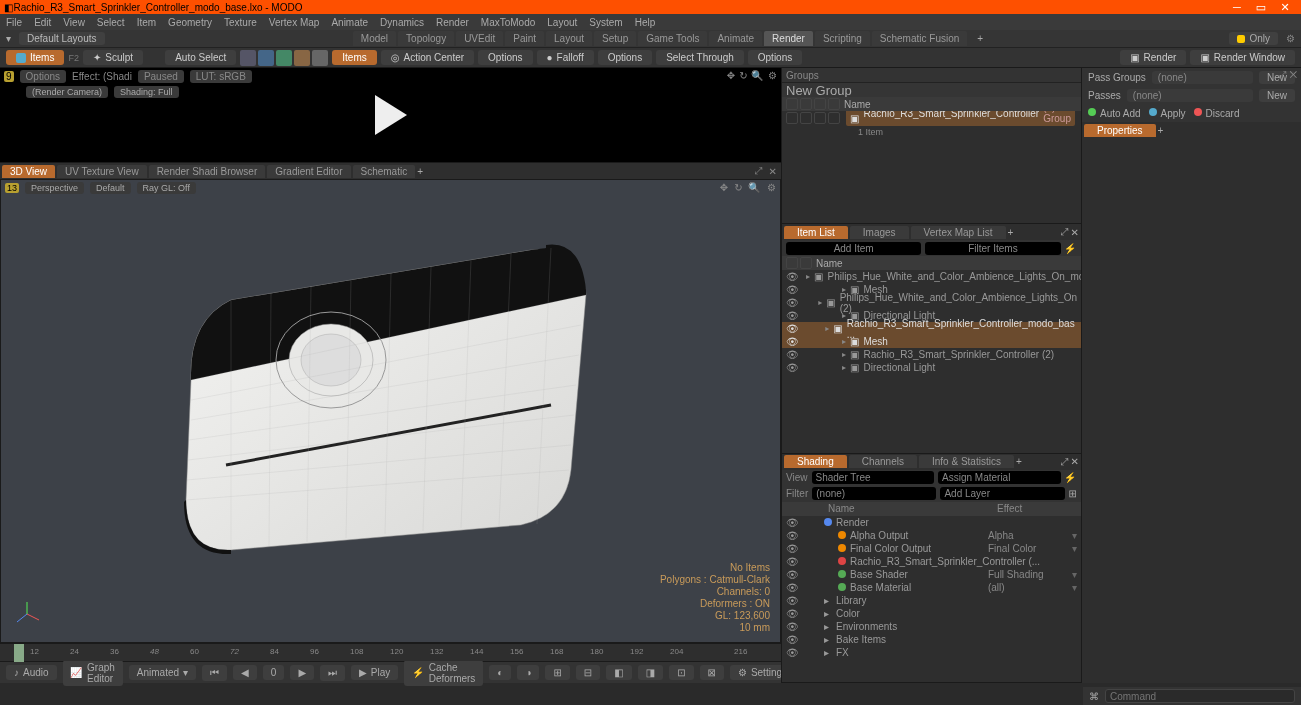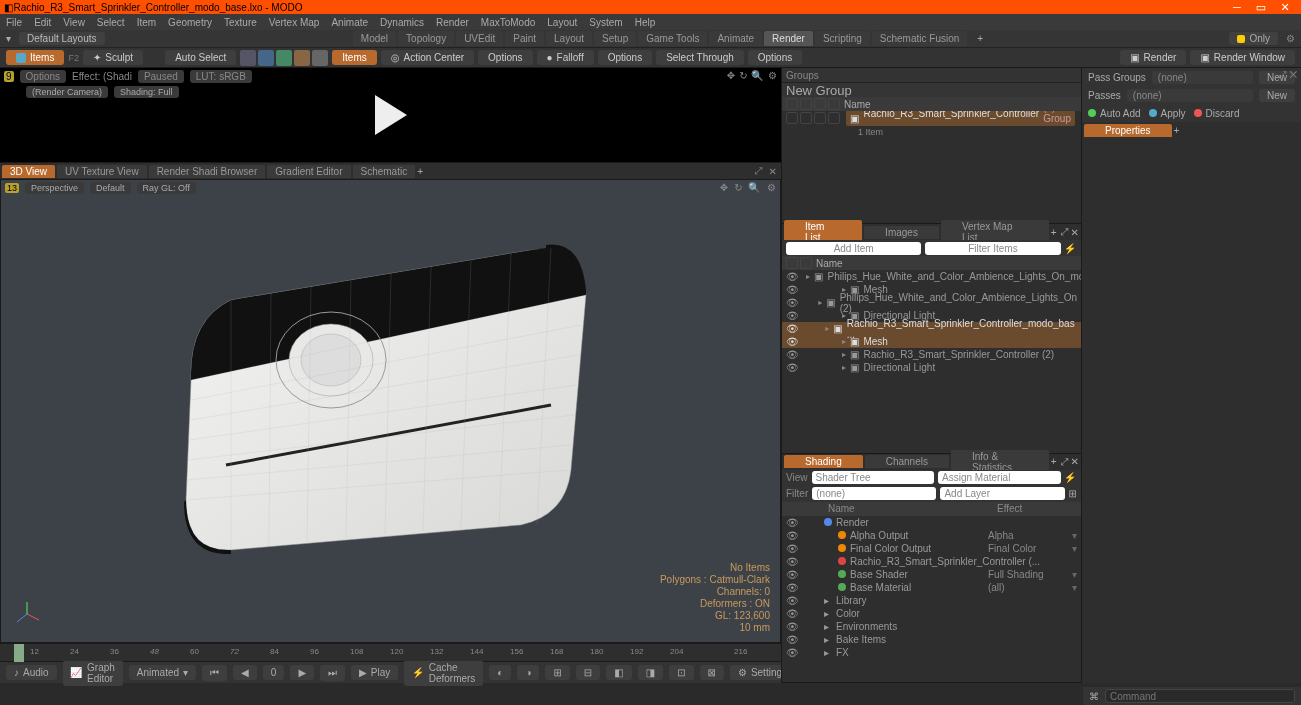--- a/index.html
+++ b/index.html
@@ -53,21 +53,21 @@
 .vp-stats{position:absolute;bottom:8px;right:10px;text-align:right;font-size:9px;color:#c99b5a;line-height:12px}
 .axis{position:absolute;bottom:12px;left:12px;font-size:8px}
 .model{position:absolute;top:60px;left:150px;width:440px;height:330px}
 .model svg{width:100%;height:100%}
 .timeline{background:#2e2e2e;height:18px;display:flex;align-items:center;padding:0 6px;position:relative;border-top:1px solid #1a1a1a}
 .timeline .tick{position:absolute;font-size:8px;color:#888;top:3px}
 .bottombar{background:#333;height:22px;display:flex;align-items:center;gap:6px;padding:0 6px;border-top:1px solid #1a1a1a}
 .bbtn{background:#3e3e3e;border-radius:3px;padding:2px 8px;display:flex;align-items:center;gap:4px;font-size:10px}
 .panel{display:flex;flex-direction:column;border-bottom:1px solid #1a1a1a}
 .panel-tabs{background:#2e2e2e;height:16px;display:flex;align-items:center;gap:2px;padding:0 2px}
-.ptab{background:#3a3a3a;padding:1px 21px;font-size:10px;color:#999;border-radius:2px 2px 0 0}
+.ptab{background:#3a3a3a;padding:1px 13px;font-size:10px;color:#999;border-radius:2px 2px 0 0}
 .ptab.active{background:#b86a2e;color:#fff}
 .panel-tabs .spacer{flex:1}
 .panel-hdr{background:#333;height:15px;display:flex;align-items:center;padding:0 4px;font-size:10px;color:#888;border-bottom:1px solid #222}
 .panel-body{background:#2e2e2e;flex:1;overflow:hidden;font-size:10px}
 .groups-panel{height:156px}
 .newgroup{background:#353535;height:14px;padding:0 4px;font-size:13px;color:#aaa}
 .grouprow{display:flex;align-items:center;height:14px;padding:0 4px;gap:4px}
 .grouprow.head{background:#3a3a3a;color:#888}
 .namecell{flex:1;color:#aaa}
 .eyecol{display:flex;gap:2px}
@@ -86,30 +86,30 @@
 .shade-row .eff{margin-left:auto;color:#888;width:80px}
 .shade-row .ball{width:8px;height:8px;border-radius:50%;background:#888}
 .shade-row .ball.or{background:#e80}
 .shade-row .ball.gr{background:#5a5}
 .shade-row .ball.bl{background:#58e}
 .shade-row .ball.rd{background:#d44}
 .rcol2 .hdr-row{background:#333;height:18px;display:flex;align-items:center;padding:0 6px;gap:6px}
 .dd{background:#3a3a3a;padding:1px 6px;border-radius:3px;flex:1;font-size:10px;color:#888}
 .newbtn{background:#3e3e3e;padding:1px 8px;border-radius:3px;font-size:10px}
 .actionrow{background:#333;height:18px;display:flex;align-items:center;gap:8px;padding:0 6px}
-.actbtn{display:flex;align-items:center;gap:4px;font-size:10px}
+.actbtn{display:flex;align-items:flex-start;gap:4px;font-size:10px}
 .led{width:8px;height:8px;border-radius:50%}
 .led.g{background:#5c5}
 .led.b{background:#5ac}
 .led.r{background:#e55}
 .cmdbar{background:#333;height:18px;position:absolute;bottom:0;right:0;width:218px;display:flex;align-items:center;padding:0 6px;gap:6px}
 .cmdinput{flex:1;background:#2a2a2a;border:1px solid #444;border-radius:3px;height:14px;padding:0 4px;color:#888;font-size:10px}
 .filterbar{background:#333;height:16px;display:flex;align-items:center;gap:4px;padding:0 4px;font-size:10px}
 .filterbar .lbl{color:#888}
-.filterbar .fdd{flex:1;background:#ffffff;padding:1px 4px;border-radius:3px;color:#888}
+.filterbar .fdd{flex:1;background:#000000;padding:1px 4px;border-radius:3px;color:#888}
 .colhdr{background:#3a3a3a;height:14px;display:flex;align-items:center;padding:0 4px;color:#888;font-size:10px}
 .colhdr .n{flex:1;padding-left:30px}
 .colhdr .ef{width:80px}
 </style>
 </head>
 <body>
 
 <div class="titlebar">
   <span>◧</span>
   <span>Rachio_R3_Smart_Sprinkler_Controller_modo_base.lxo - MODO</span>

